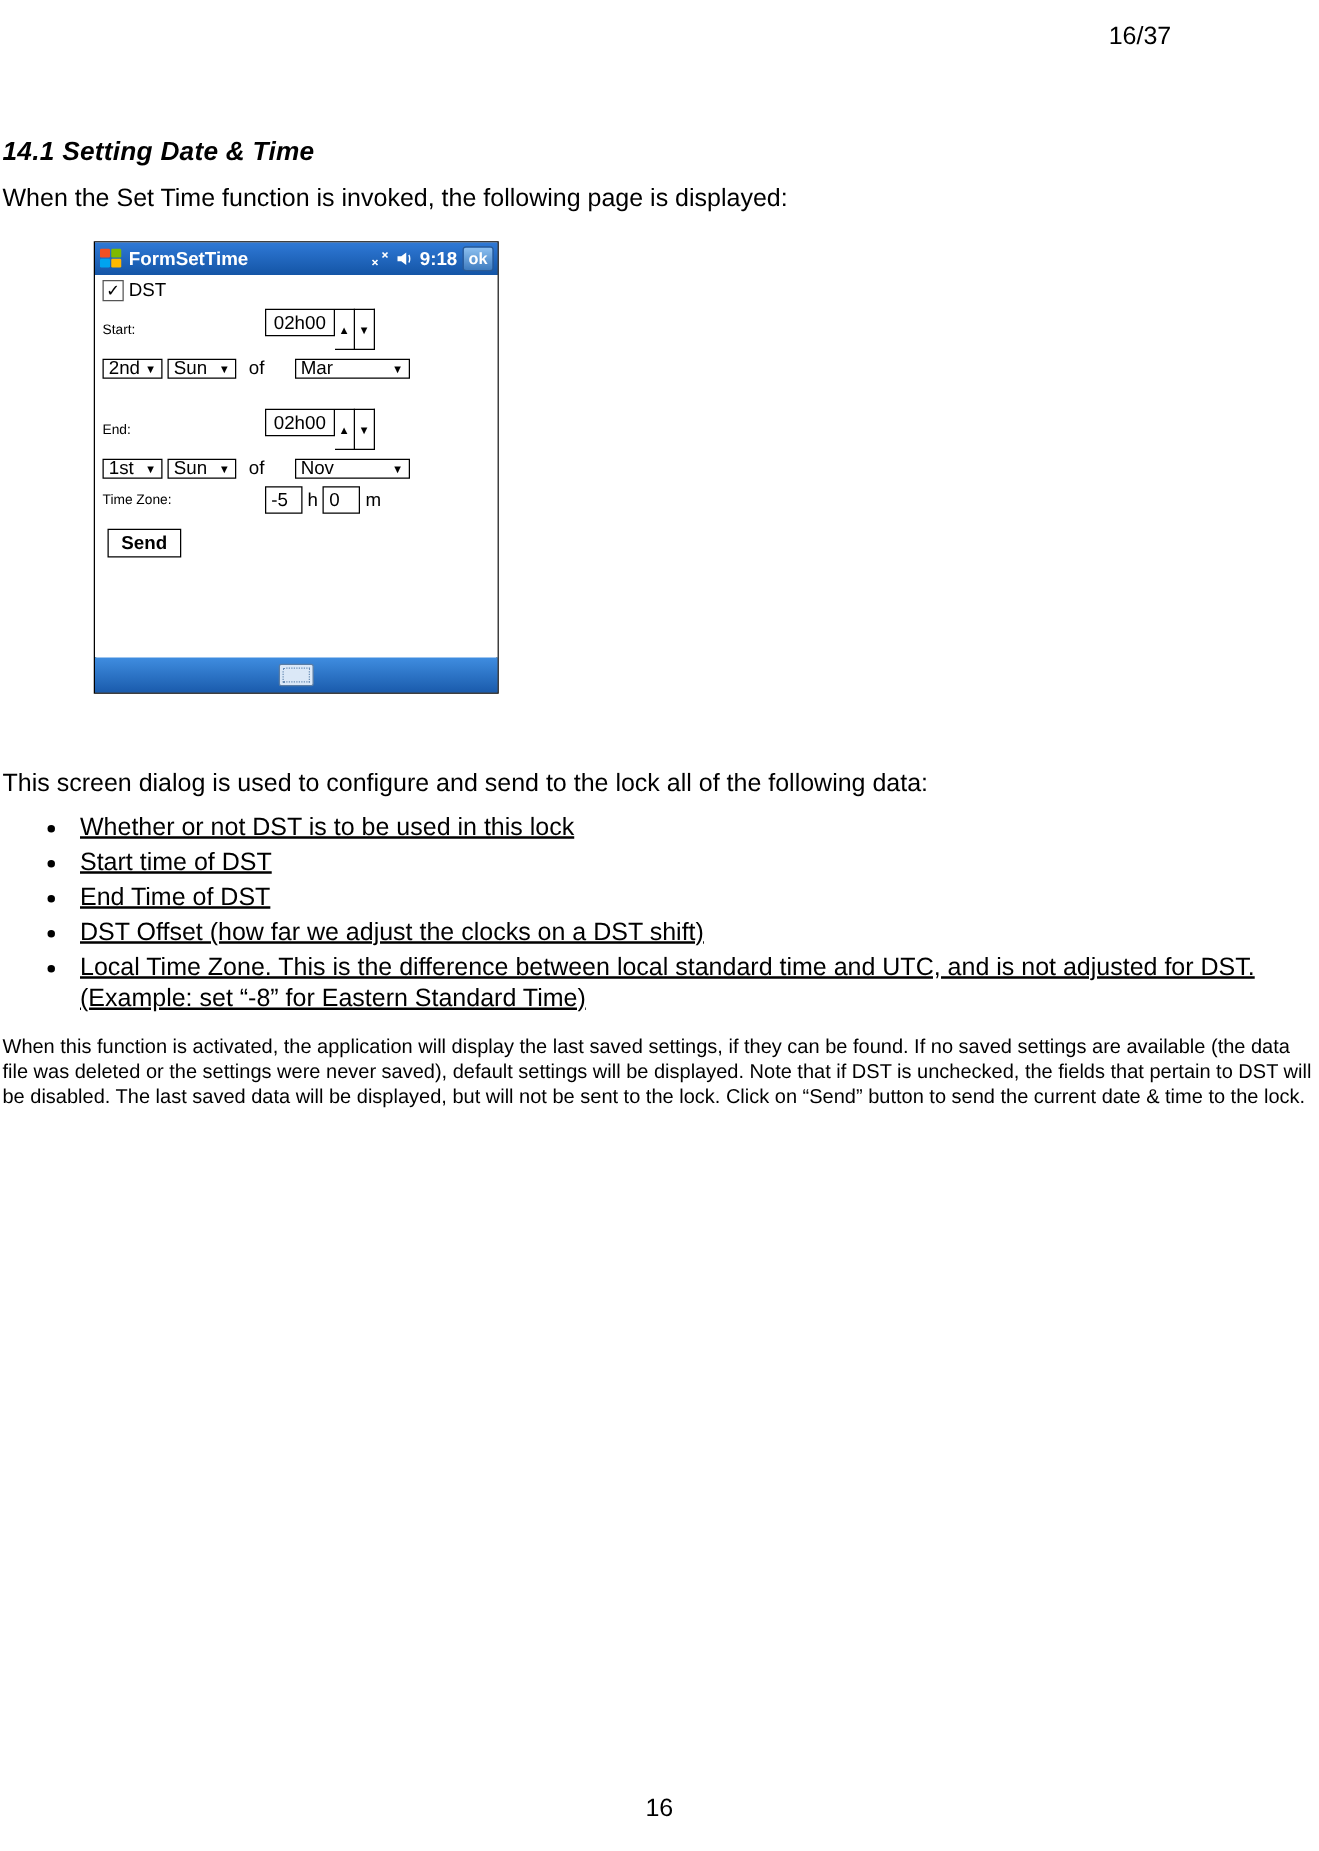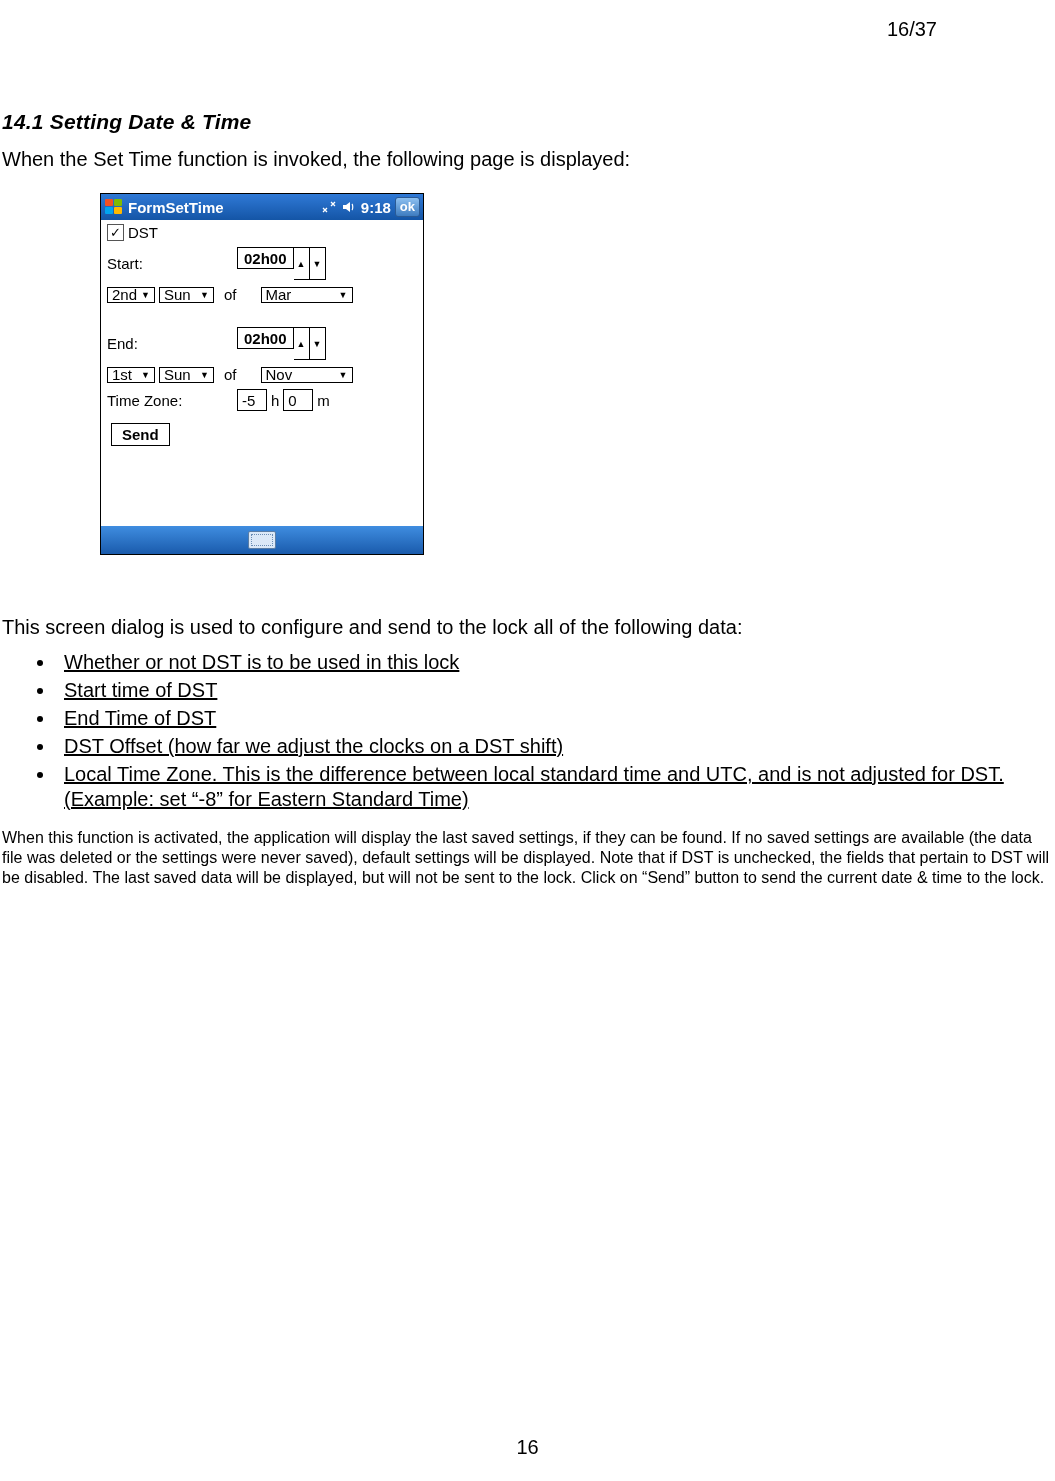--- a/index.html
+++ b/index.html
@@ -28,21 +28,21 @@
     font-weight: bold;
     font-style: italic;
     margin: 90px 0 14px 2px;
     letter-spacing: 0.2px;
   }
   .intro {
     font-size: 20px;
     margin: 0 0 22px 2px;
   }
   .screenshot-wrap {
-    margin-left: 100px;
+    margin-left: 75px;
     margin-bottom: 60px;
   }
   .device {
     width: 322px;
     border: 1px solid #000;
     background: #fff;
     font-family: "Segoe UI", Tahoma, sans-serif;
     font-size: 15px;
     box-shadow: 0 0 0 1px #000 inset;
   }
@@ -96,23 +96,23 @@
   }
   .row { display:flex; align-items:center; margin-bottom:6px; gap:4px;}
   .checkbox {
     width:15px;height:15px;border:1px solid #555;display:inline-flex;
     align-items:center;justify-content:center;font-size:12px;line-height:1;
     background:#fff;
   }
   .checkbox.checked::after{content:"✓";font-size:13px;color:#000;}
   .label{font-size:15px;}
   .field-row{display:flex;align-items:center;margin-bottom:6px;}
-  .field-label{width:130px;font-size:15px;}
+  .field-label{width:130px;font-size:11px;}
   .spinner{
-    display:inline-flex;align-items:stretch;height:33px;font-weight:bold;
+    display:inline-flex;align-items:stretch;height:33px;
   }
   .spinner-val{
     border:1px solid #000;padding:1px 6px;height:22px;box-sizing:border-box;
     display:inline-flex;align-items:center;min-width:52px;background:#fff;
   }
   .spin-btn{
     width:16px;border:1px solid #000;border-left:none;display:flex;
     align-items:center;justify-content:center;background:#fff;font-size:9px;
     box-sizing:border-box;
   }

